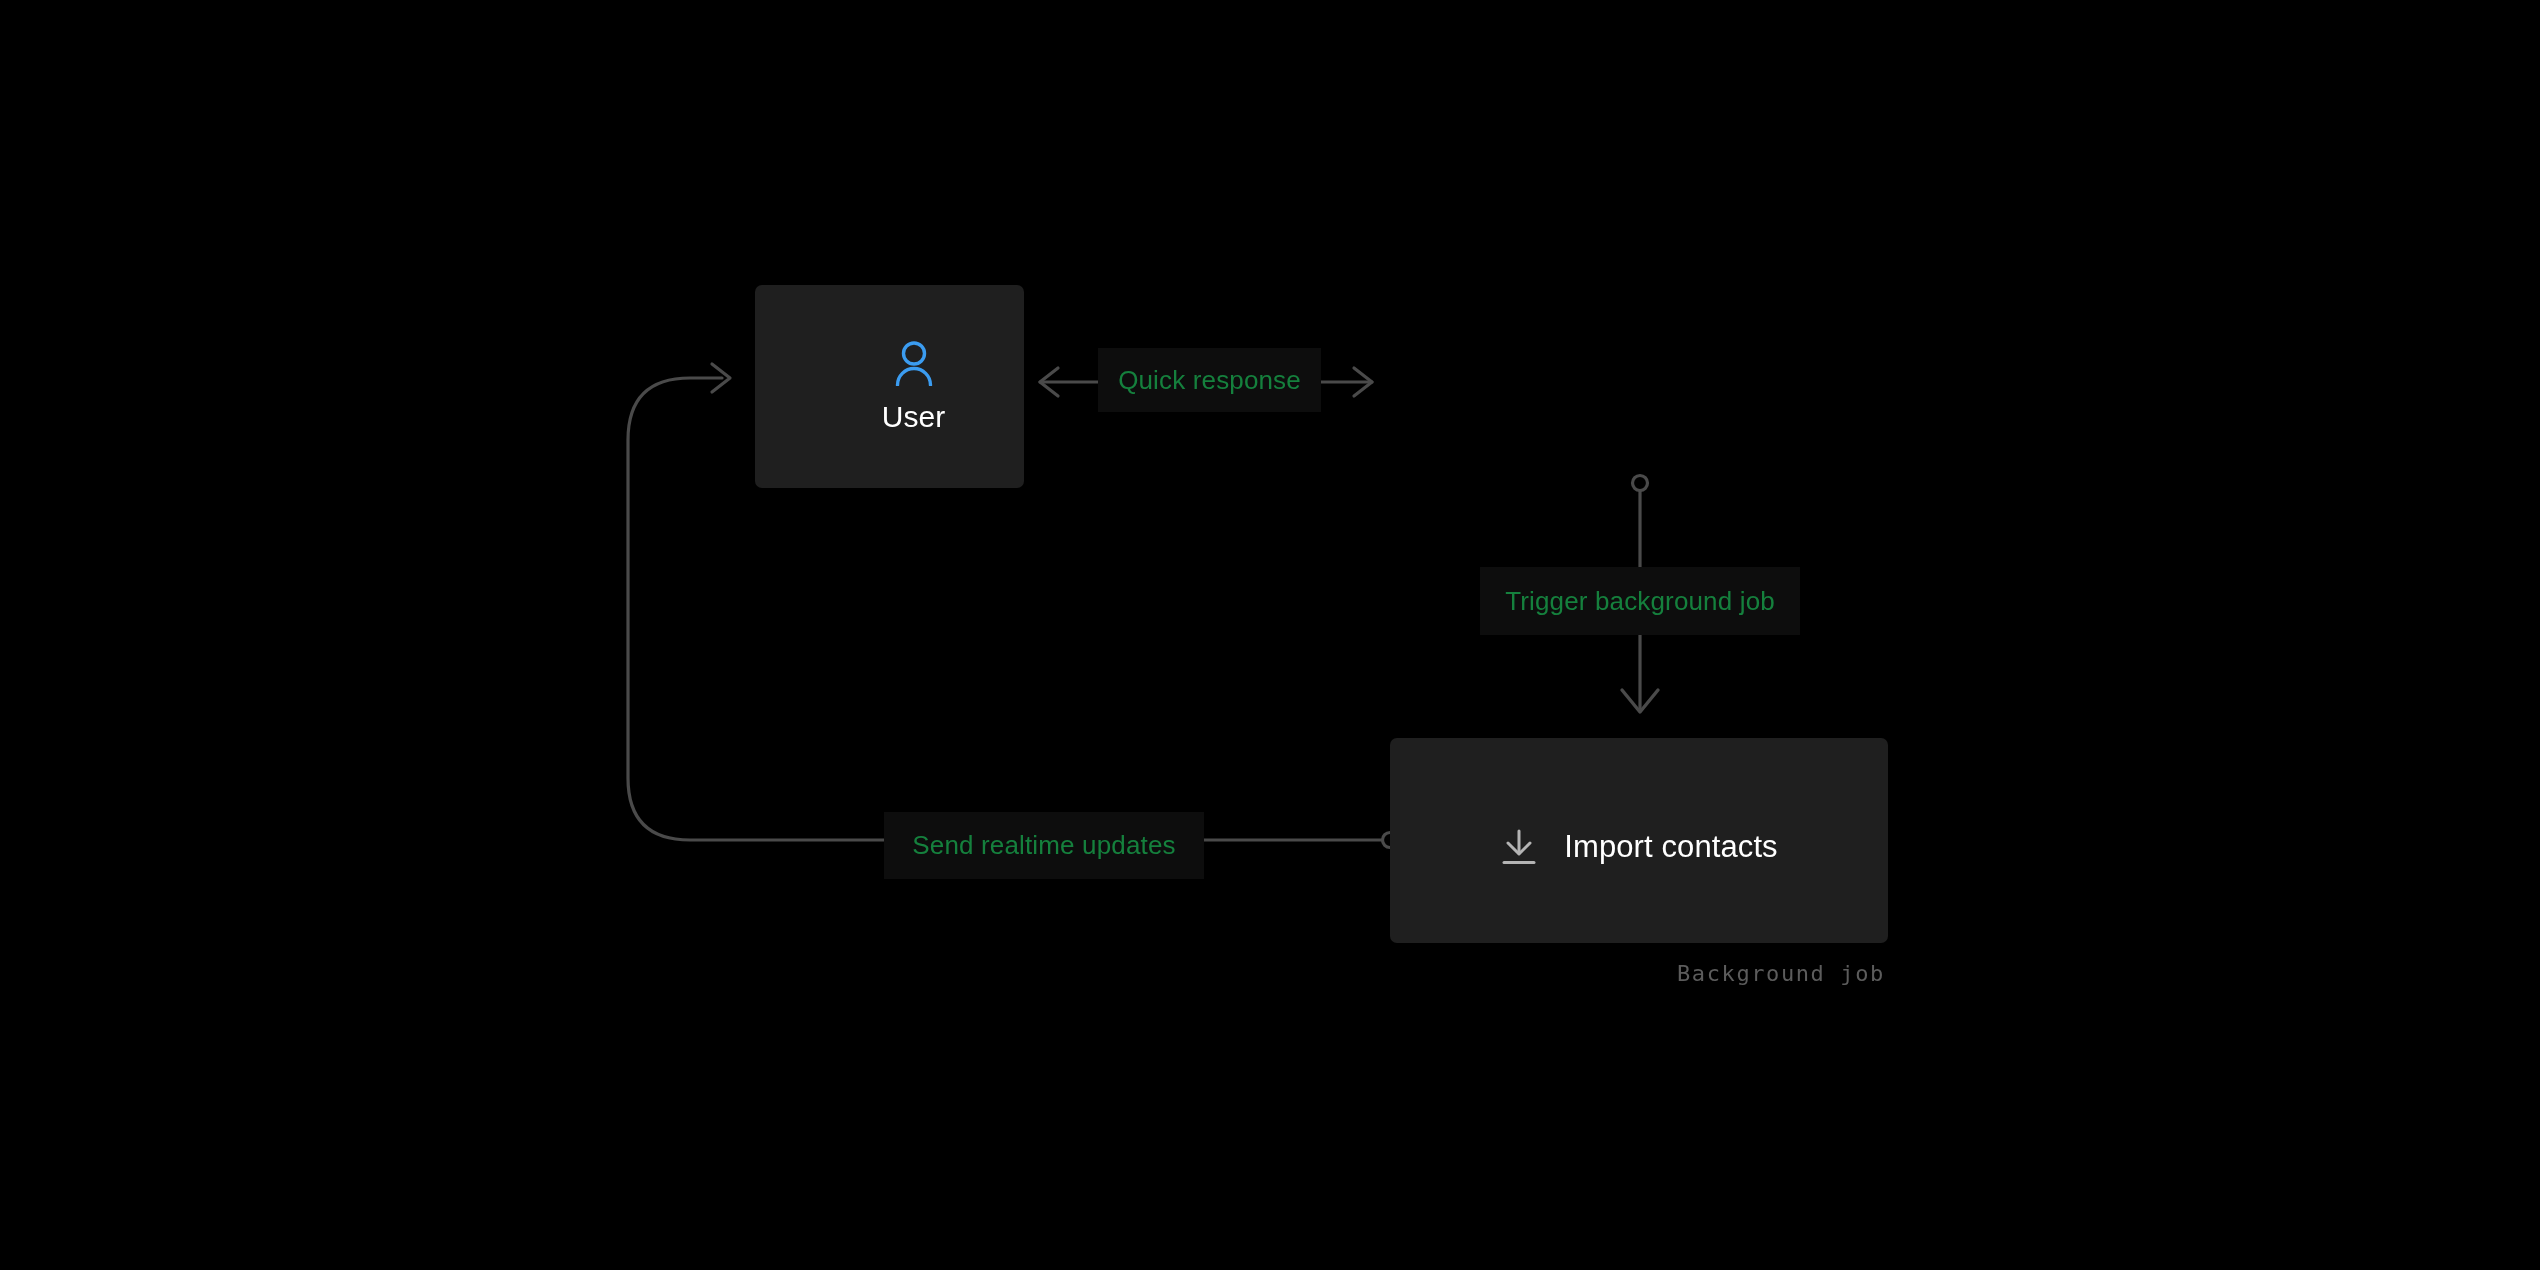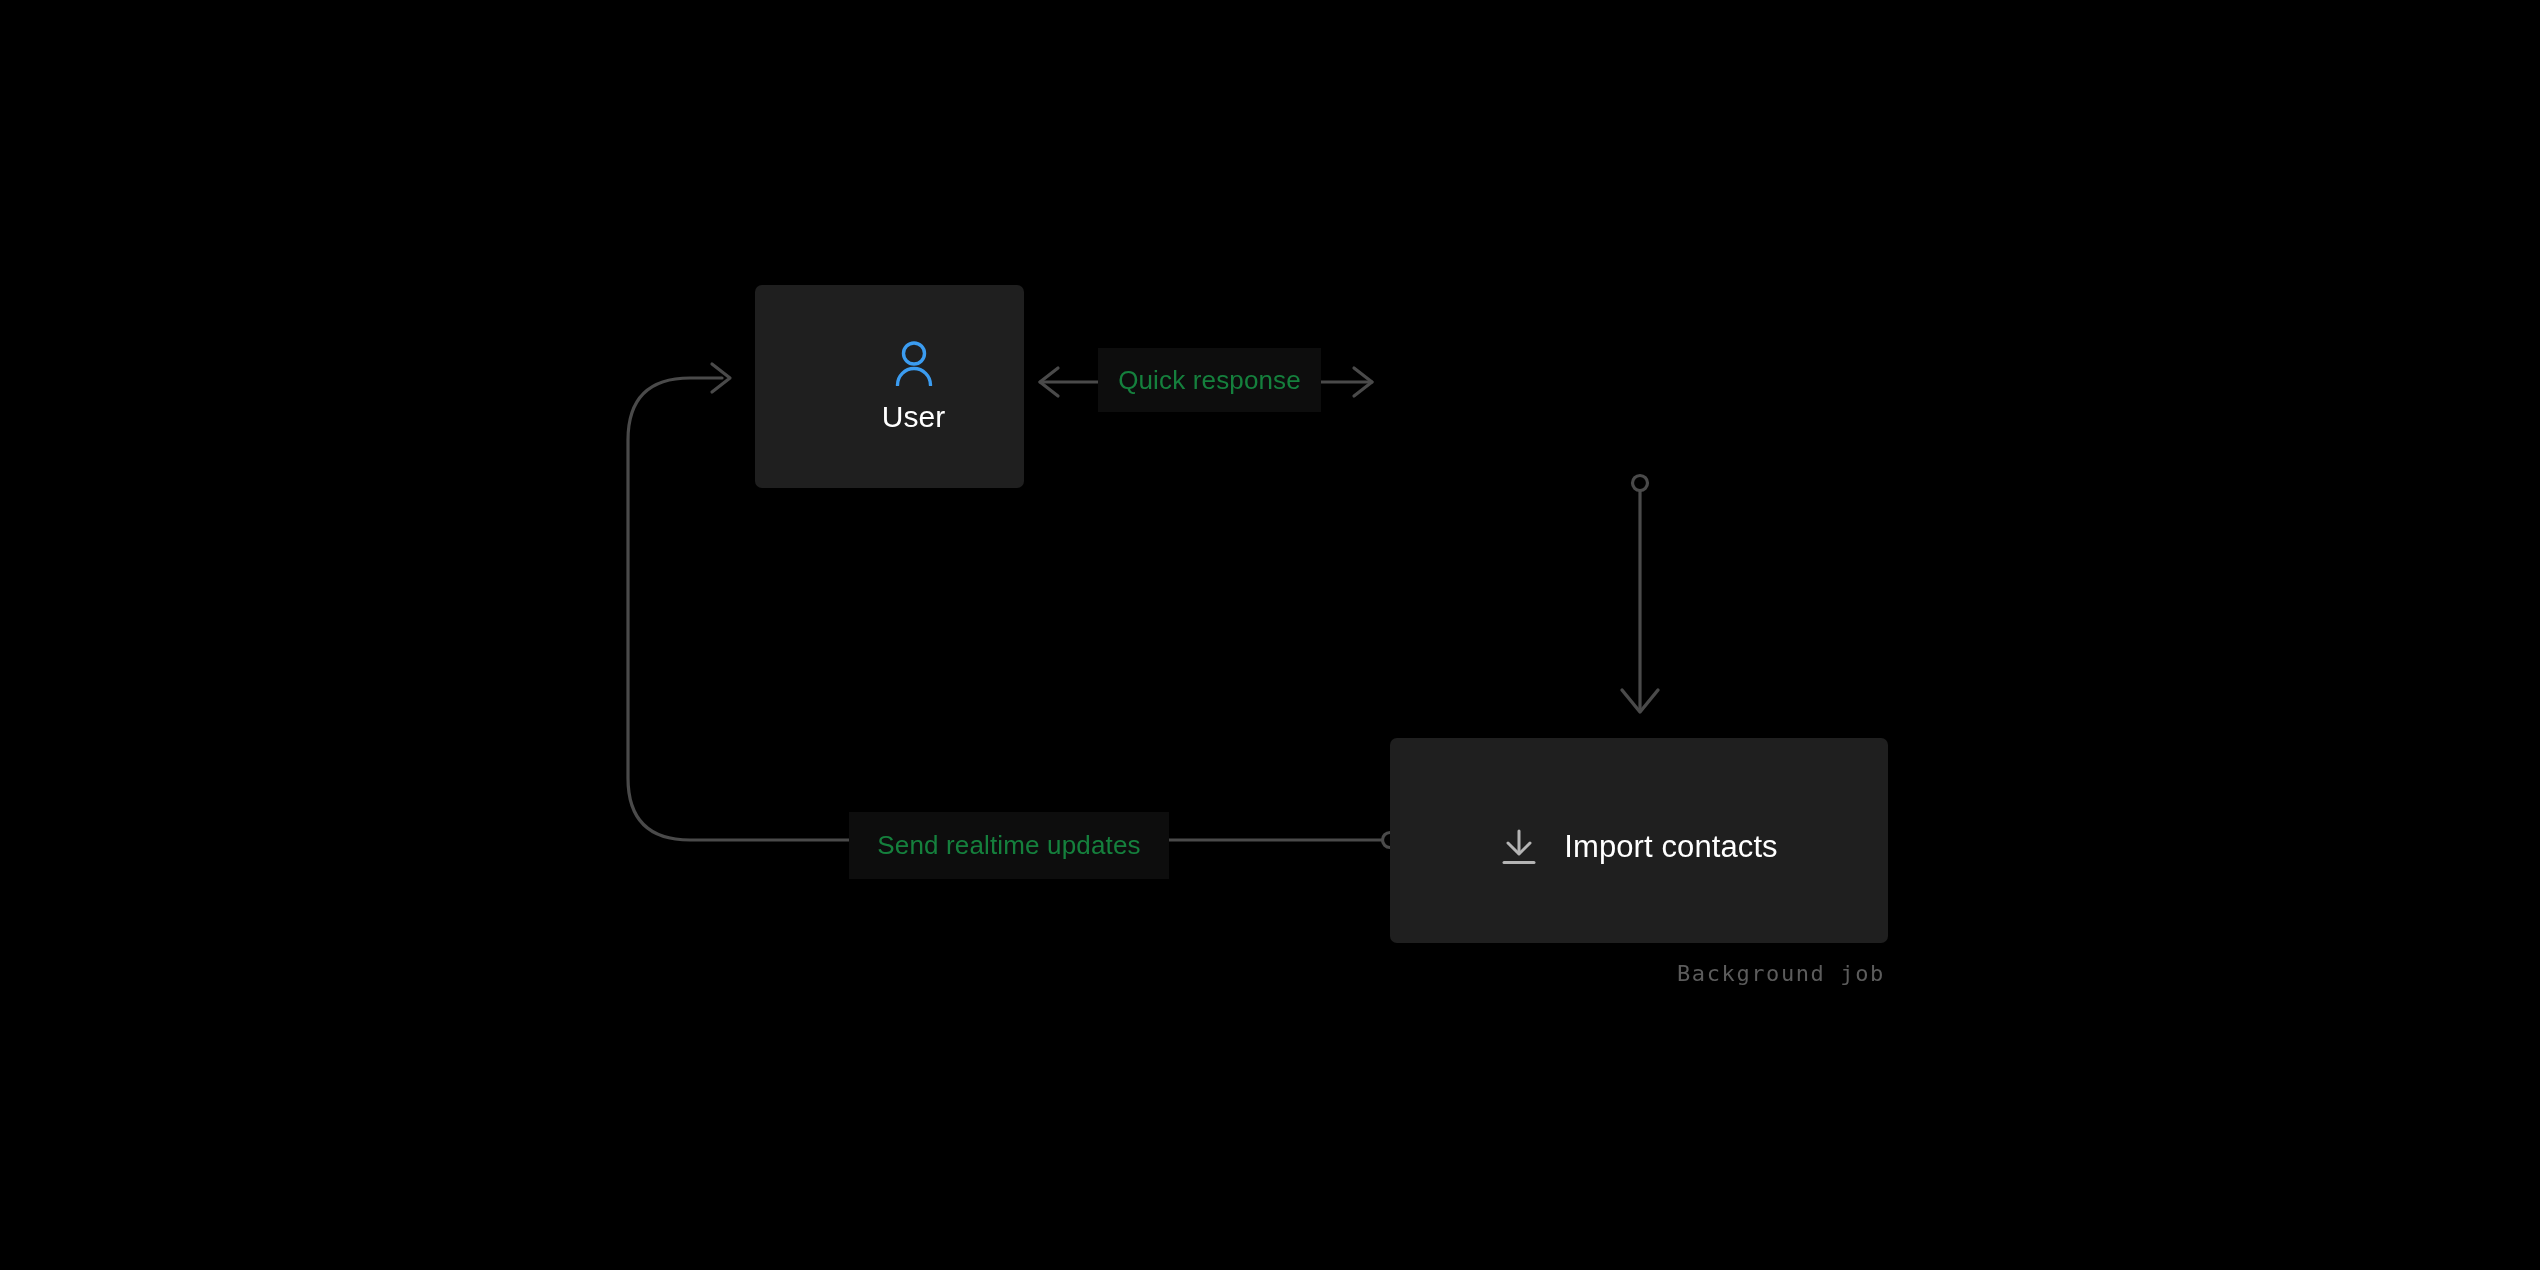--- a/index.html
+++ b/index.html
@@ -131,21 +131,21 @@
     width: 223px;
     height: 64px;
   }
   #label-trigger-job {
     left: 1480px;
     top: 567px;
     width: 320px;
     height: 68px;
   }
   #label-send-updates {
-    left: 849px;
+    left: 884px;
     top: 812px;
     width: 320px;
     height: 67px;
   }
 
   .icon-wrap {
     display: inline-flex;
     align-items: center;
     justify-content: center;
     line-height: 0;
@@ -200,16 +200,17 @@
         </svg>
       </span>
       <span class="node-label">Import contacts</span>
     </div>
   </div>
 
   <div class="node-caption" id="caption-background-job">Background job</div>
 
   <div class="edge-label" id="label-quick-response">Quick response</div>
 
+  <div class="edge-label" id="label-trigger-job">Trigger background job</div>
 
   <div class="edge-label" id="label-send-updates">Send realtime updates</div>
 
 </div>
 
 </body></html>

